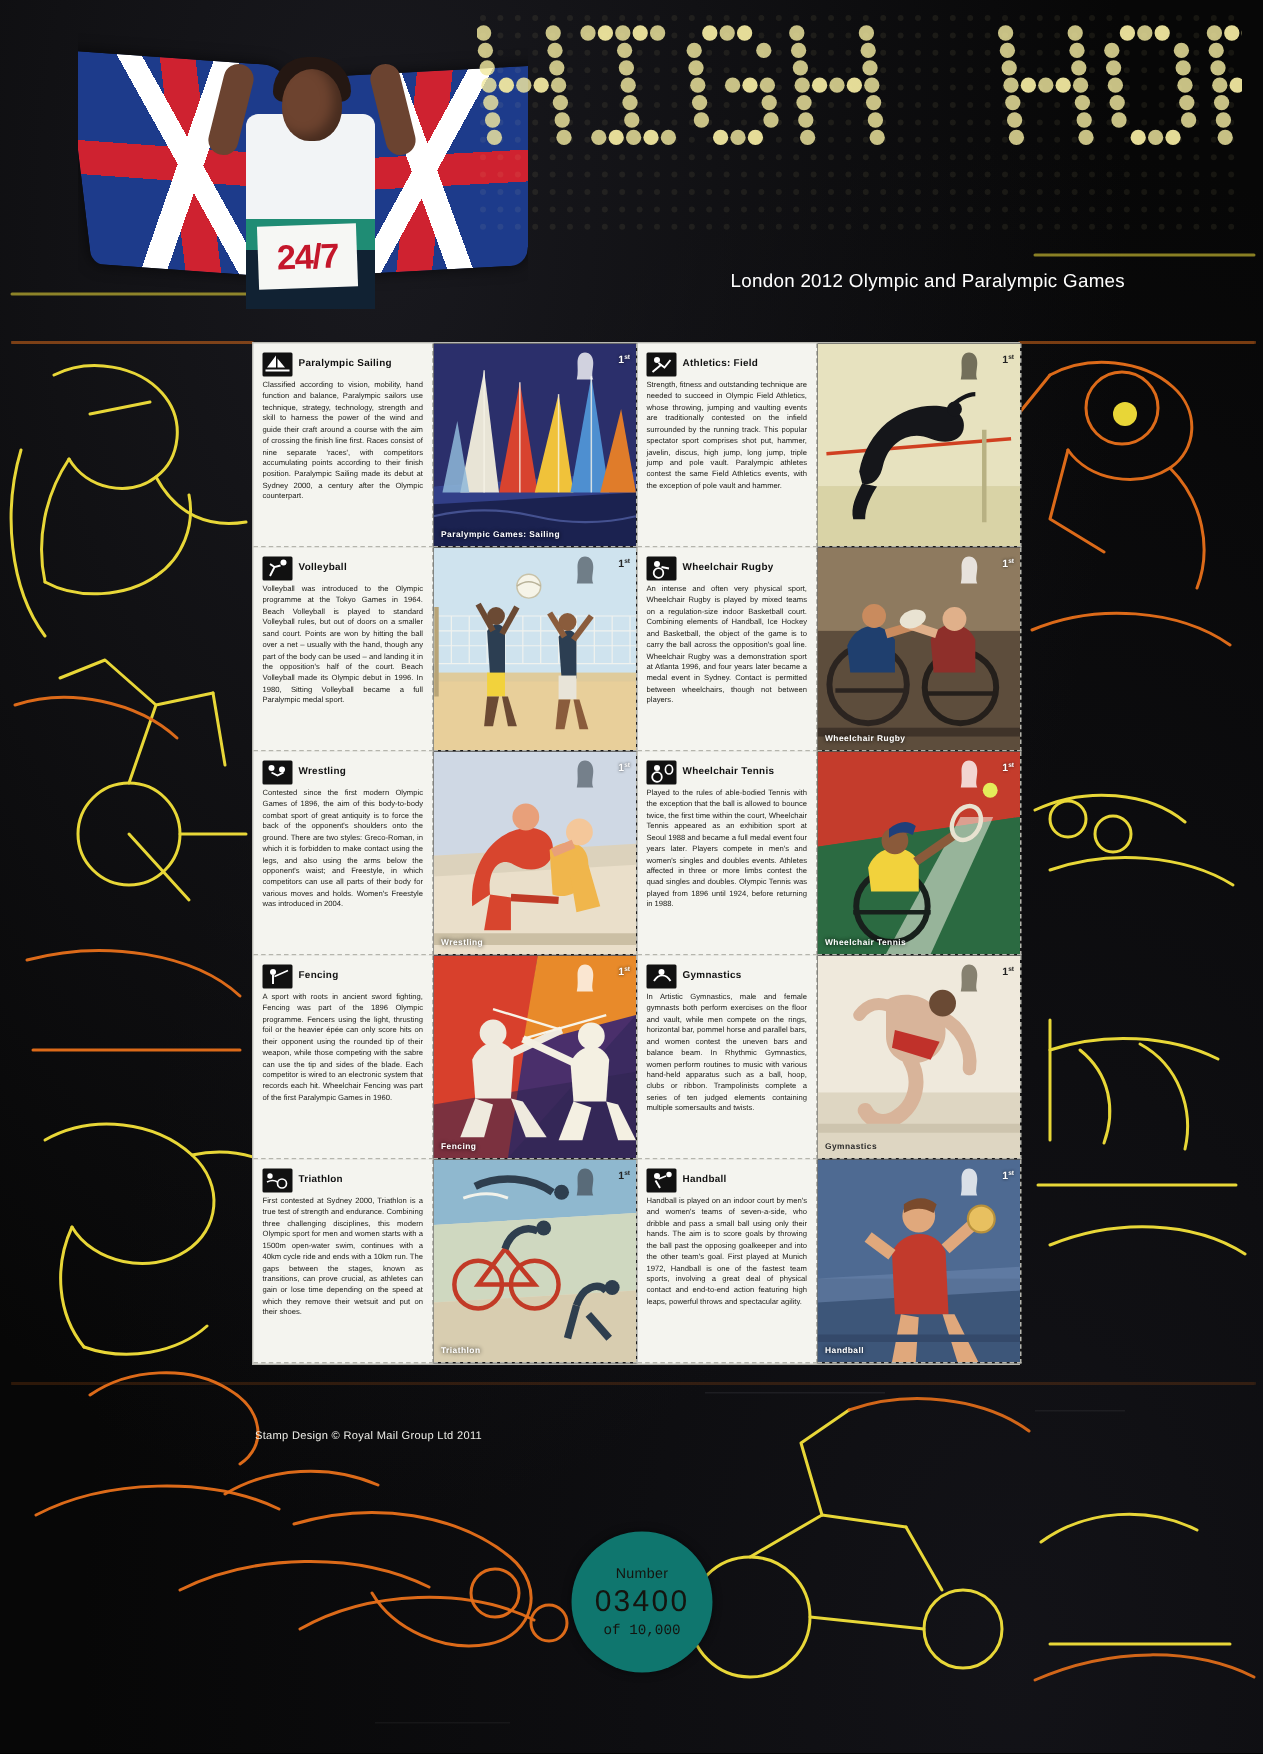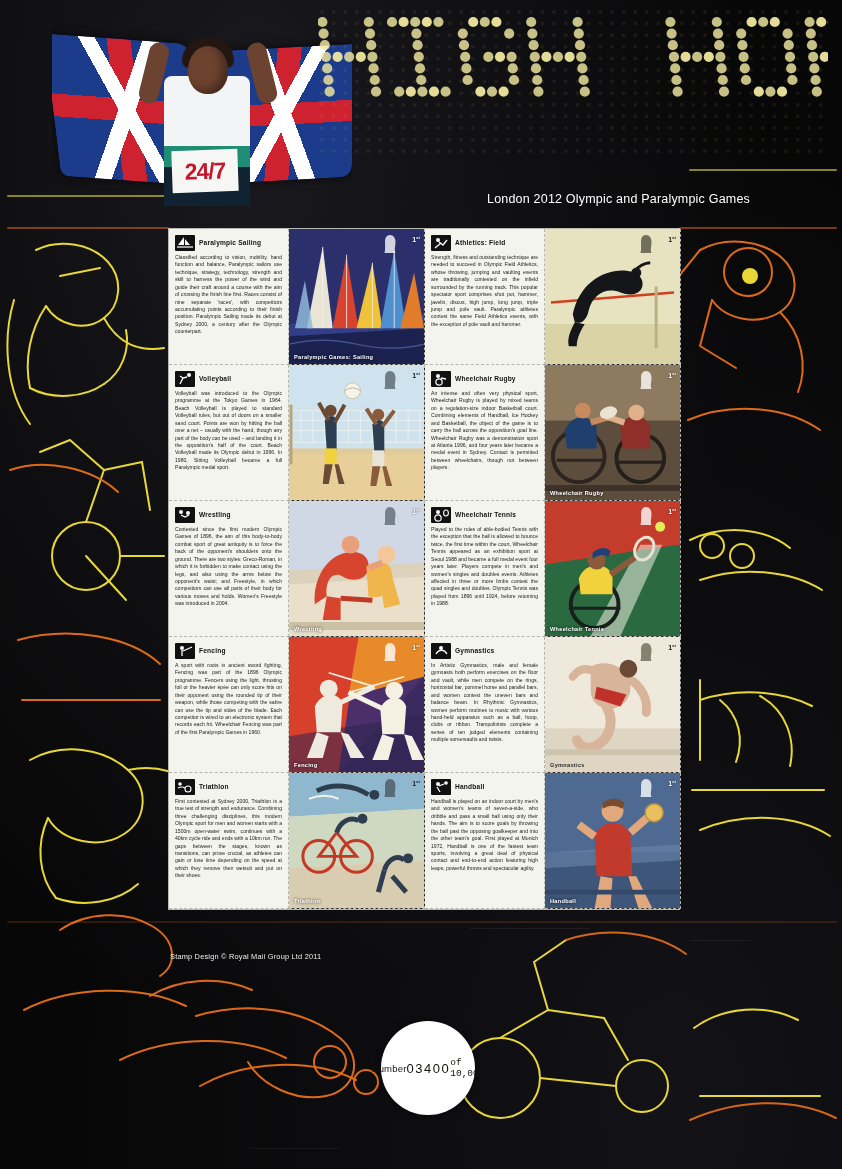--- a/index.html
+++ b/index.html
@@ -92,21 +92,21 @@
     background:#f6f7f4; color:#c4172b;
     font-family:"Liberation Sans", sans-serif;
     font-weight:bold; font-size:23px; letter-spacing:-1px;
     display:flex; align-items:center; justify-content:center;
     transform:rotate(-2deg);
   }
 
   
   #title-wrap { position:absolute; left:318px; top:8px; width:510px; height:160px; }
   #sub {
-    position:absolute; right:92px; top:192px;
+    position:absolute; right:92px; top:180px;
     font-size:12.5px; color:#fff; letter-spacing:.2px;
   }
 
   
   #grid {
     position:absolute; left:168px; top:228px;
     width:512px;
     display:grid;
     grid-template-columns:120px 136px 120px 136px;
     grid-auto-rows:136px;
@@ -167,26 +167,26 @@
   .value.dark { color:#222; text-shadow:none; }
 
   
   #copyright {
     position:absolute; left:170px; top:952px;
     font-size:7.4px; color:#efefe9; letter-spacing:.2px;
   }
   #numcircle {
     position:absolute; left:381px; top:1021px;
     width:94px; height:94px; border-radius:50%;
-    background:#ffffff; color:#14140f;
-    display:flex; align-items:center; justify-content:center;
+    background:#0f766e; color:#14140f;
+    display:flex; flex-direction:column; align-items:center; justify-content:center;
     box-shadow:0 0 6px rgba(0,0,0,.5);
   }
   #numcircle .nlab { font-size:9.5px; letter-spacing:.2px; }
-  #numcircle .nval { font-size:13px; letter-spacing:1.5px; margin:2px 0 1px; }
+  #numcircle .nval { font-size:20px; letter-spacing:1.5px; margin:2px 0 1px; }
   #numcircle .nof  { font-size:9.5px;font-family:Liberation Mono, monospace; }
 
   
   .scratch { position:absolute; background:rgba(220,220,225,.22); }
 </style>
 </head>
 <body>
 
 <div id="sheet">
 

